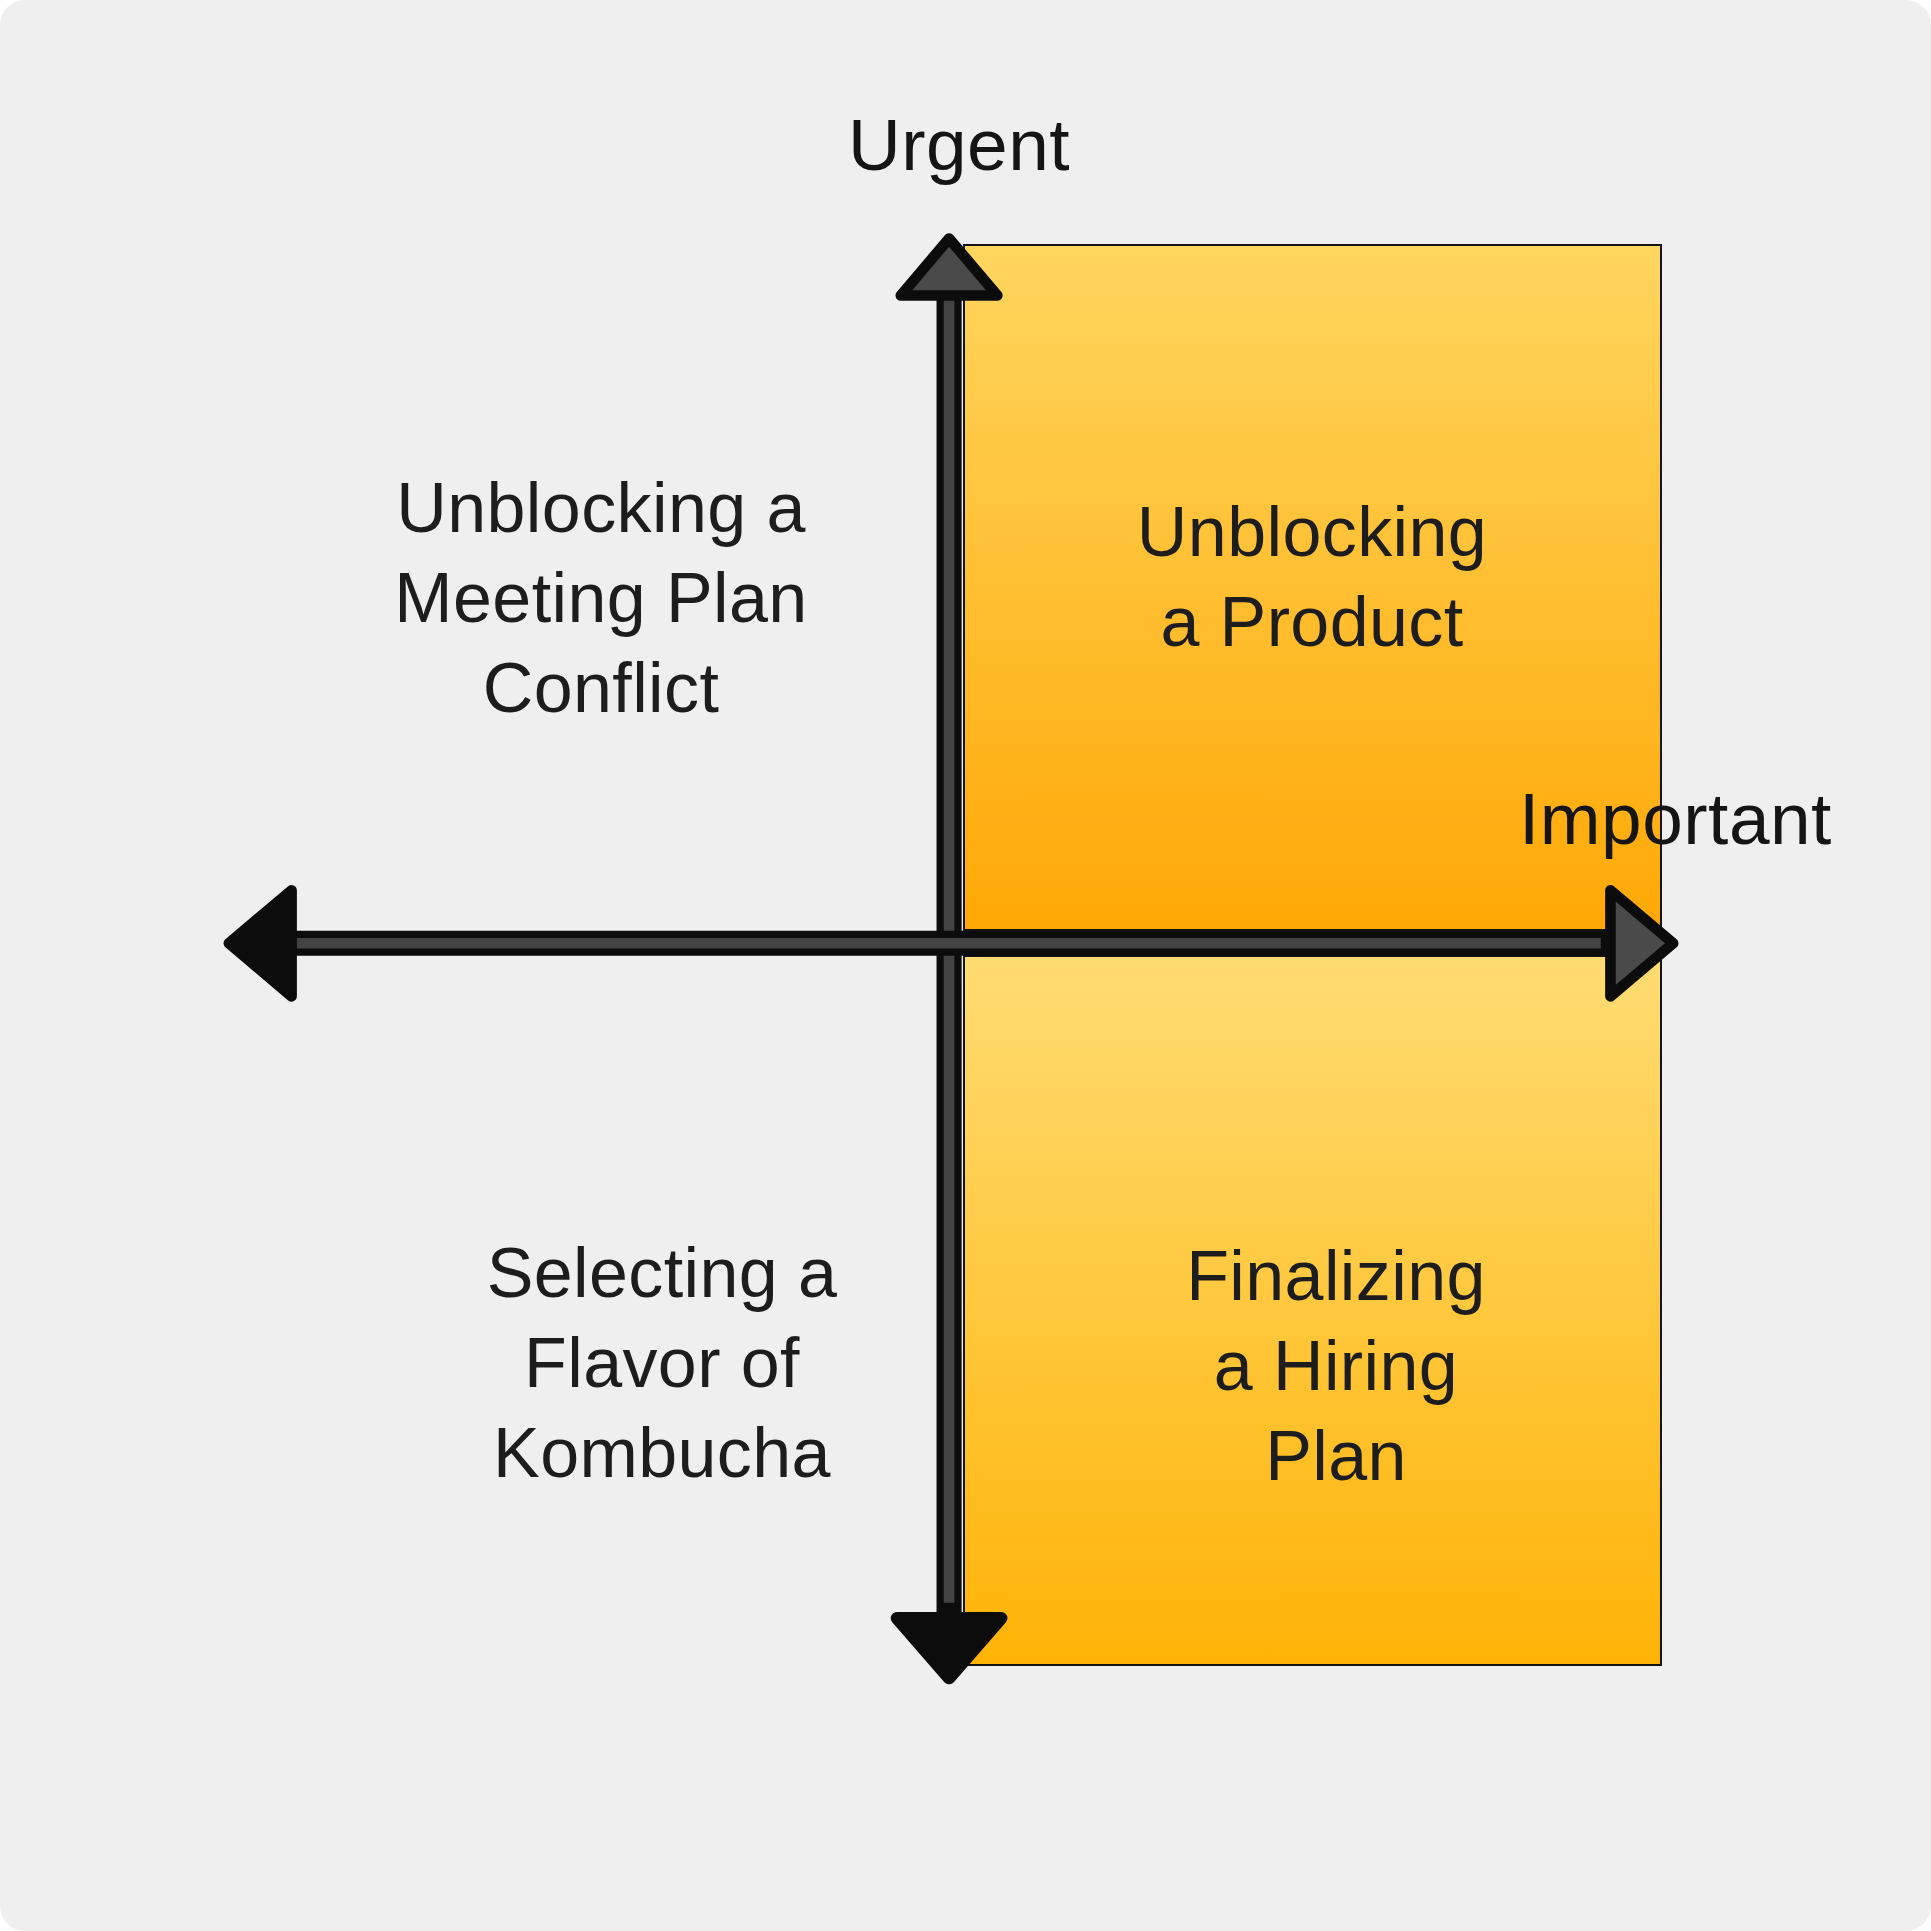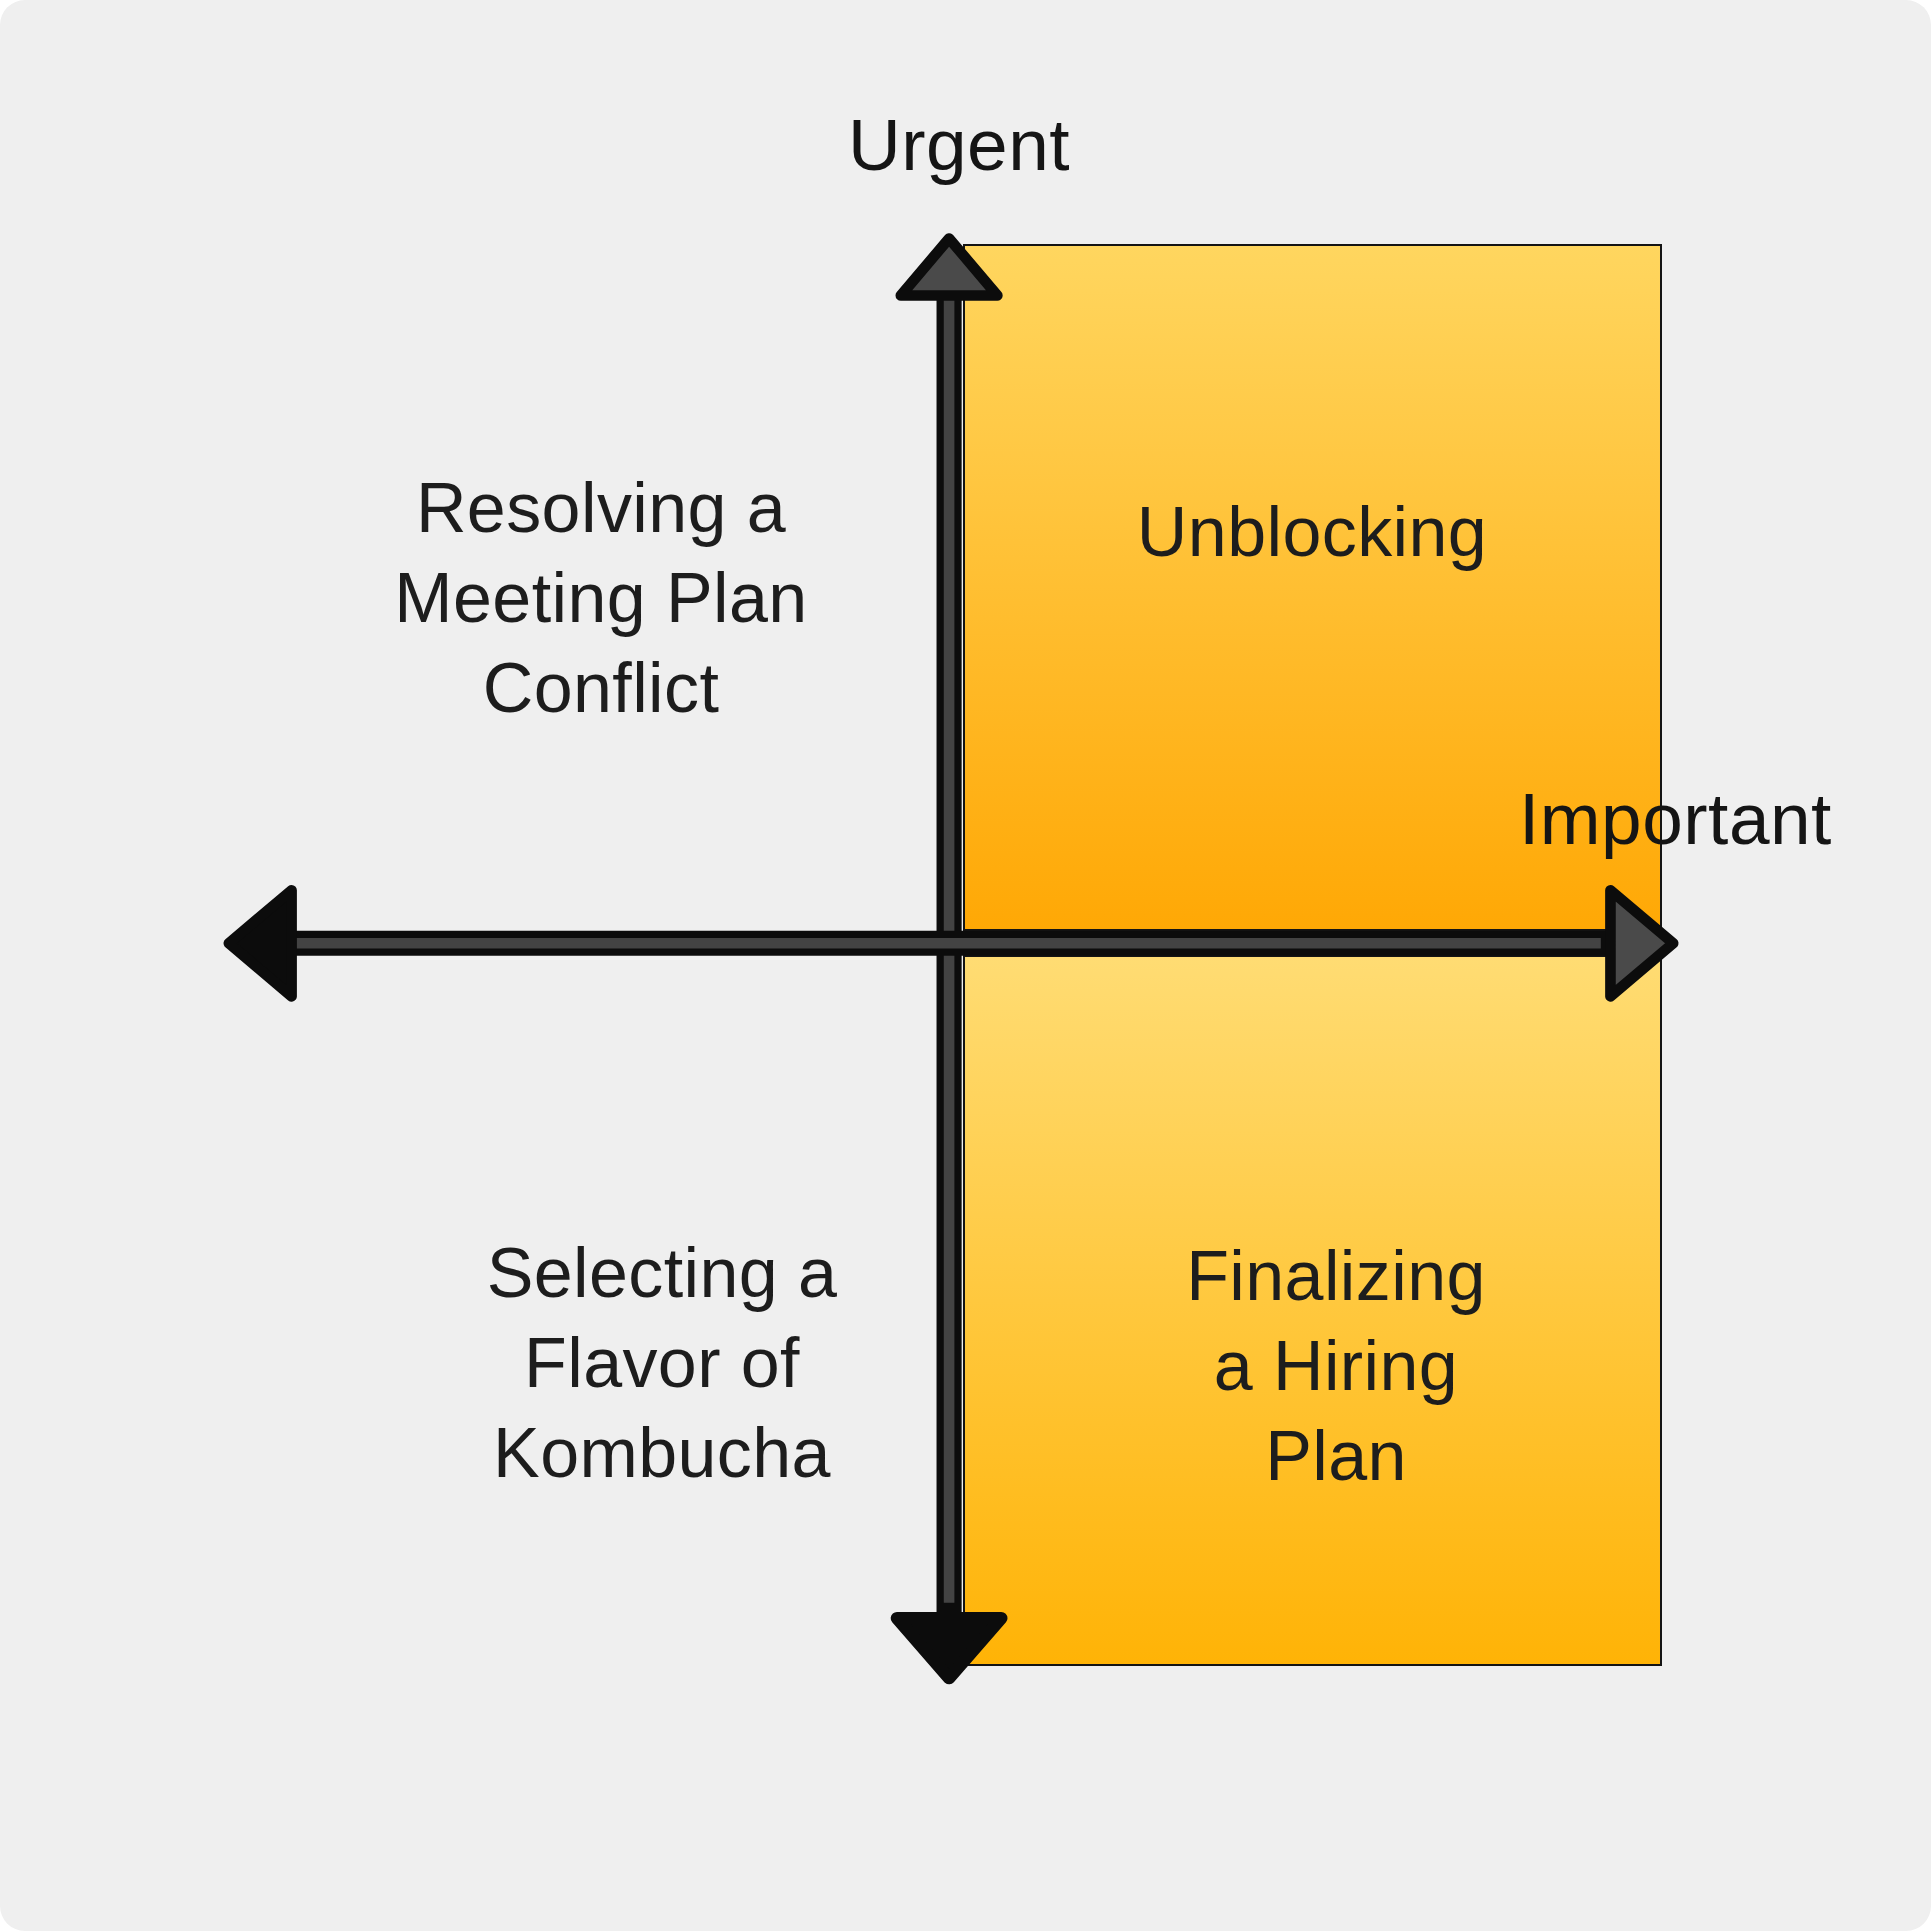--- a/index.html
+++ b/index.html
@@ -88,27 +88,28 @@
     <polygon points="933,306 983,247 1033,306" fill="#4a4a4a" stroke="#0c0c0c" stroke-width="11" stroke-linejoin="round"></polygon>
     <polygon points="1668,922 1733,977 1668,1032" fill="#4a4a4a" stroke="#0c0c0c" stroke-width="11" stroke-linejoin="round"></polygon>
     <polygon points="302,922 237,977 302,1032" fill="#0c0c0c" stroke="#0c0c0c" stroke-width="11" stroke-linejoin="round"></polygon>
     <polygon points="929,1676 1037,1676 983,1738" fill="#0c0c0c" stroke="#0c0c0c" stroke-width="13" stroke-linejoin="round"></polygon>
   </svg>
 
   <div class="axis-label urgent">Urgent</div>
   <div class="axis-label important">Important</div>
 
   <div class="qtext tl">
-    <span>Resolving a</span>
+    <span>Unblocking a</span>
     <span>Meeting Plan</span>
     <span>Conflict</span>
   </div>
 
   <div class="qtext tr">
     <span>Unblocking</span>
+    <span>a Product</span>
   </div>
 
   <div class="qtext bl">
     <span>Selecting a</span>
     <span>Flavor of</span>
     <span>Kombucha</span>
   </div>
 
   <div class="qtext br">
     <span>Finalizing</span>

